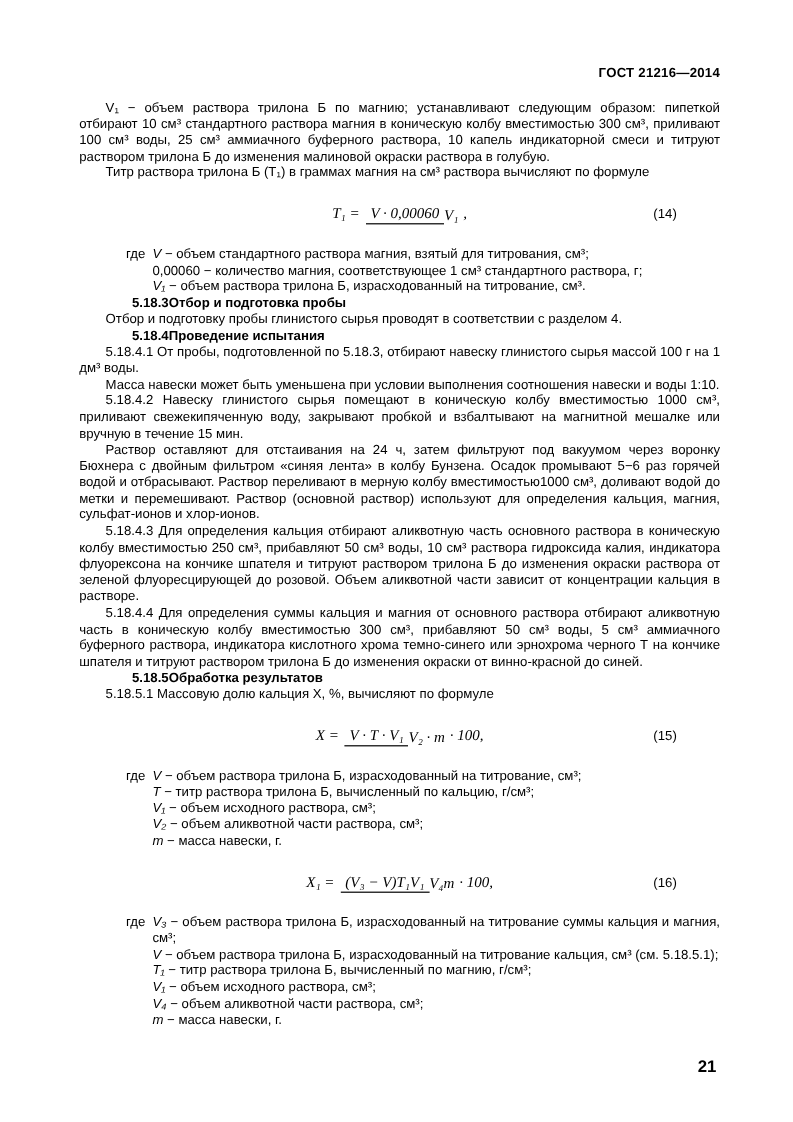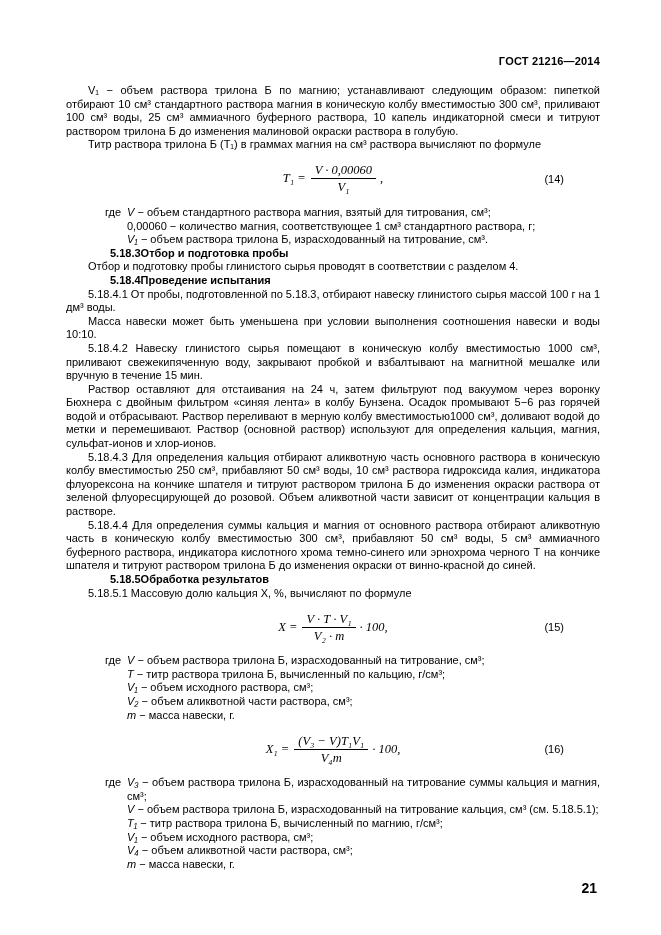--- a/index.html
+++ b/index.html
@@ -29,21 +29,21 @@
 
   .formula-row {
     position: relative; margin: 9px 0; min-height: 36px;
     display: flex; align-items: center; justify-content: center;
   }
   .formula {
     display: inline-flex; align-items: center;
     font-family: "Liberation Serif", serif; font-style: italic; font-size: 12.5px;
   }
   .f-lhs { margin-right: 5px; }
-  .frac { display: inline-flex; flex-direction: column; align-items: center; line-height: 14px; }
+  .frac { display: inline-flex; flex-direction: row; align-items: center; line-height: 14px; }
   .f-num { border-bottom: 1px solid #000; padding: 0 4px 1px 4px; }
   .f-den { padding-top: 1px; }
   .f-tail { margin-left: 4px; }
   .formula-label {
     position: absolute; right: 36px; top: 50%; transform: translateY(-50%);
     font-size: 11px; font-family: "Liberation Sans", sans-serif; font-style: normal;
   }
 
   .where { font-size: 11px; line-height: 13.6px; text-align: justify; margin-left: 39px; }
   .where-row { position: relative; padding-left: 22px; }
@@ -94,21 +94,21 @@
 
     <p class="heading">
       <span class="h-num">5.18.3</span><span class="h-title">Отбор и подготовка пробы</span>
     </p>
     <p class="para">Отбор и подготовку пробы глинистого сырья проводят в соответствии с разделом 4.</p>
 
     <p class="heading">
       <span class="h-num">5.18.4</span><span class="h-title">Проведение испытания</span>
     </p>
     <p class="para">5.18.4.1 От пробы, подготовленной по 5.18.3, отбирают навеску глинистого сырья массой 100 г на 1 дм³ воды.</p>
-    <p class="para">Масса навески может быть уменьшена при условии выполнения соотношения навески и воды 10:10.</p>
+    <p class="para">Масса навески может быть уменьшена при условии выполнения соотношения навески и воды 1:10.</p>
     <p class="para">5.18.4.2 Навеску глинистого сырья помещают в коническую колбу вместимостью 1000 см³, приливают свежекипяченную воду, закрывают пробкой и взбалтывают на магнитной мешалке или вручную в течение 15 мин.</p>
     <p class="para">Раствор оставляют для отстаивания на 24 ч, затем фильтруют под вакуумом через воронку Бюхнера с двойным фильтром «синяя лента» в колбу Бунзена. Осадок промывают 5−6 раз горячей водой и отбрасывают. Раствор переливают в мерную колбу вместимостью1000 см³, доливают водой до метки и перемешивают. Раствор (основной раствор) используют для определения кальция, магния, сульфат-ионов и хлор-ионов.</p>
     <p class="para">5.18.4.3 Для определения кальция отбирают аликвотную часть основного раствора в коническую колбу вместимостью 250 см³, прибавляют 50 см³ воды, 10 см³ раствора гидроксида калия, индикатора флуорексона на кончике шпателя и титруют раствором трилона Б до изменения окраски раствора от зеленой флуоресцирующей до розовой. Объем аликвотной части зависит от концентрации кальция в растворе.</p>
     <p class="para">5.18.4.4 Для определения суммы кальция и магния от основного раствора отбирают аликвотную часть в коническую колбу вместимостью 300 см³, прибавляют 50 см³ воды, 5 см³ аммиачного буферного раствора, индикатора кислотного хрома темно-синего или эрнохрома черного Т на кончике шпателя и титруют раствором трилона Б до изменения окраски от винно-красной до синей.</p>
 
     <p class="heading">
       <span class="h-num">5.18.5</span><span class="h-title">Обработка результатов</span>
     </p>
     <p class="para">5.18.5.1 Массовую долю кальция X, %, вычисляют по формуле</p>
 

